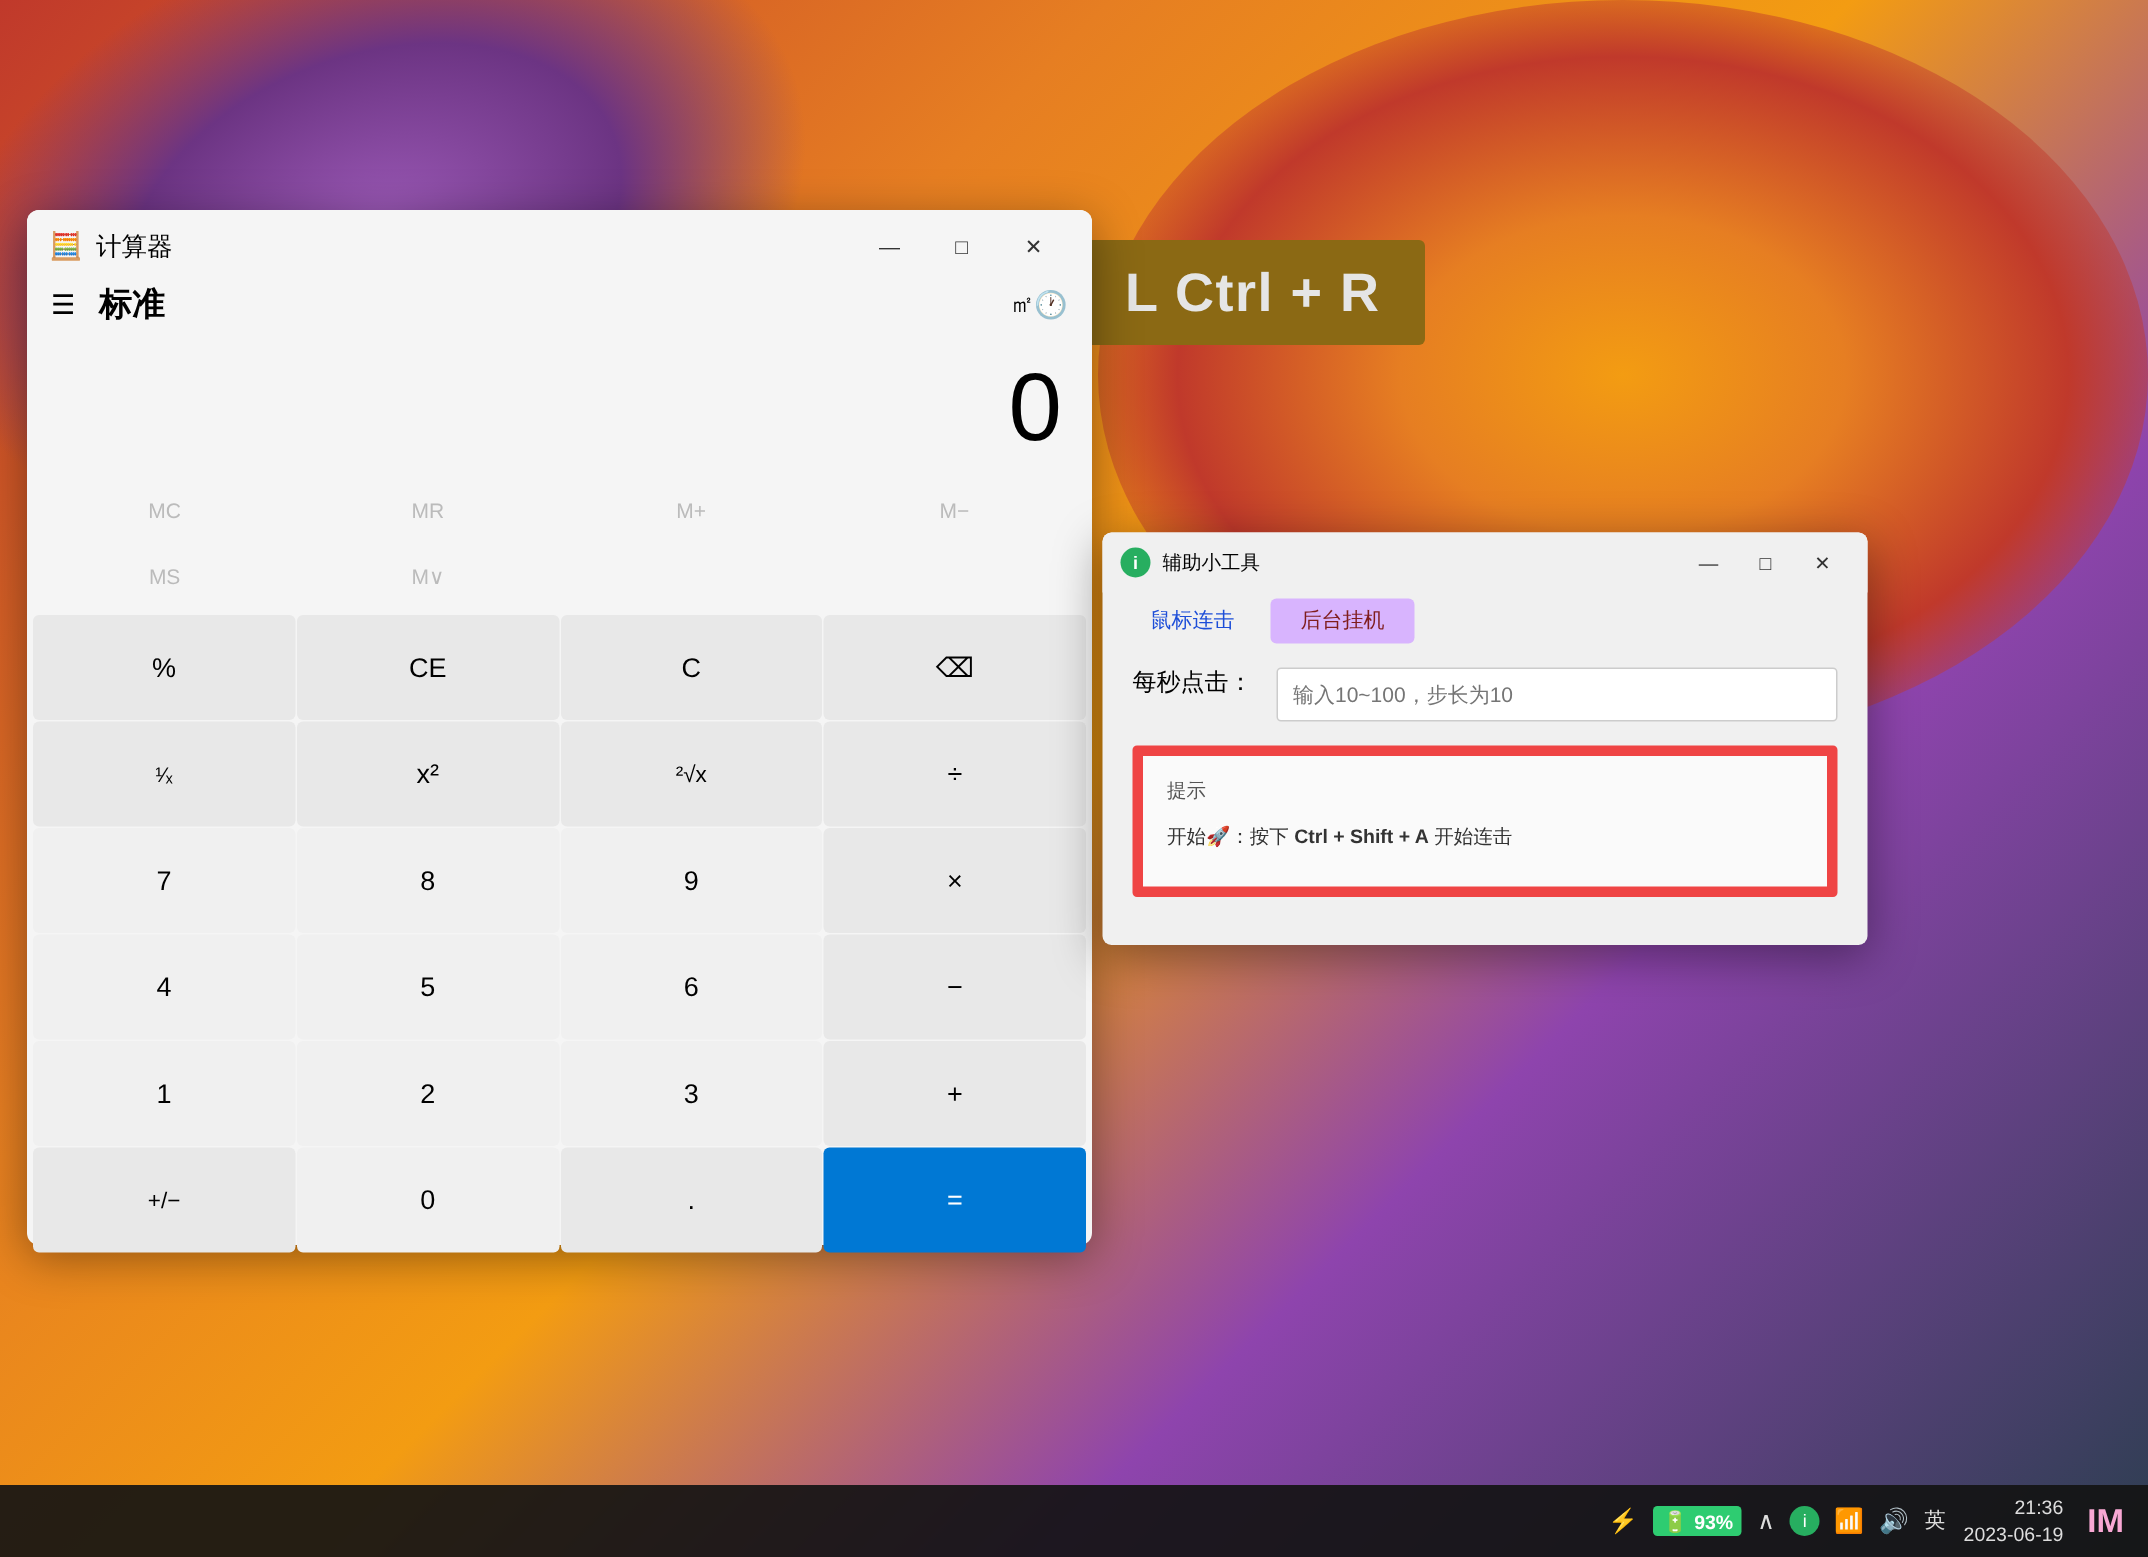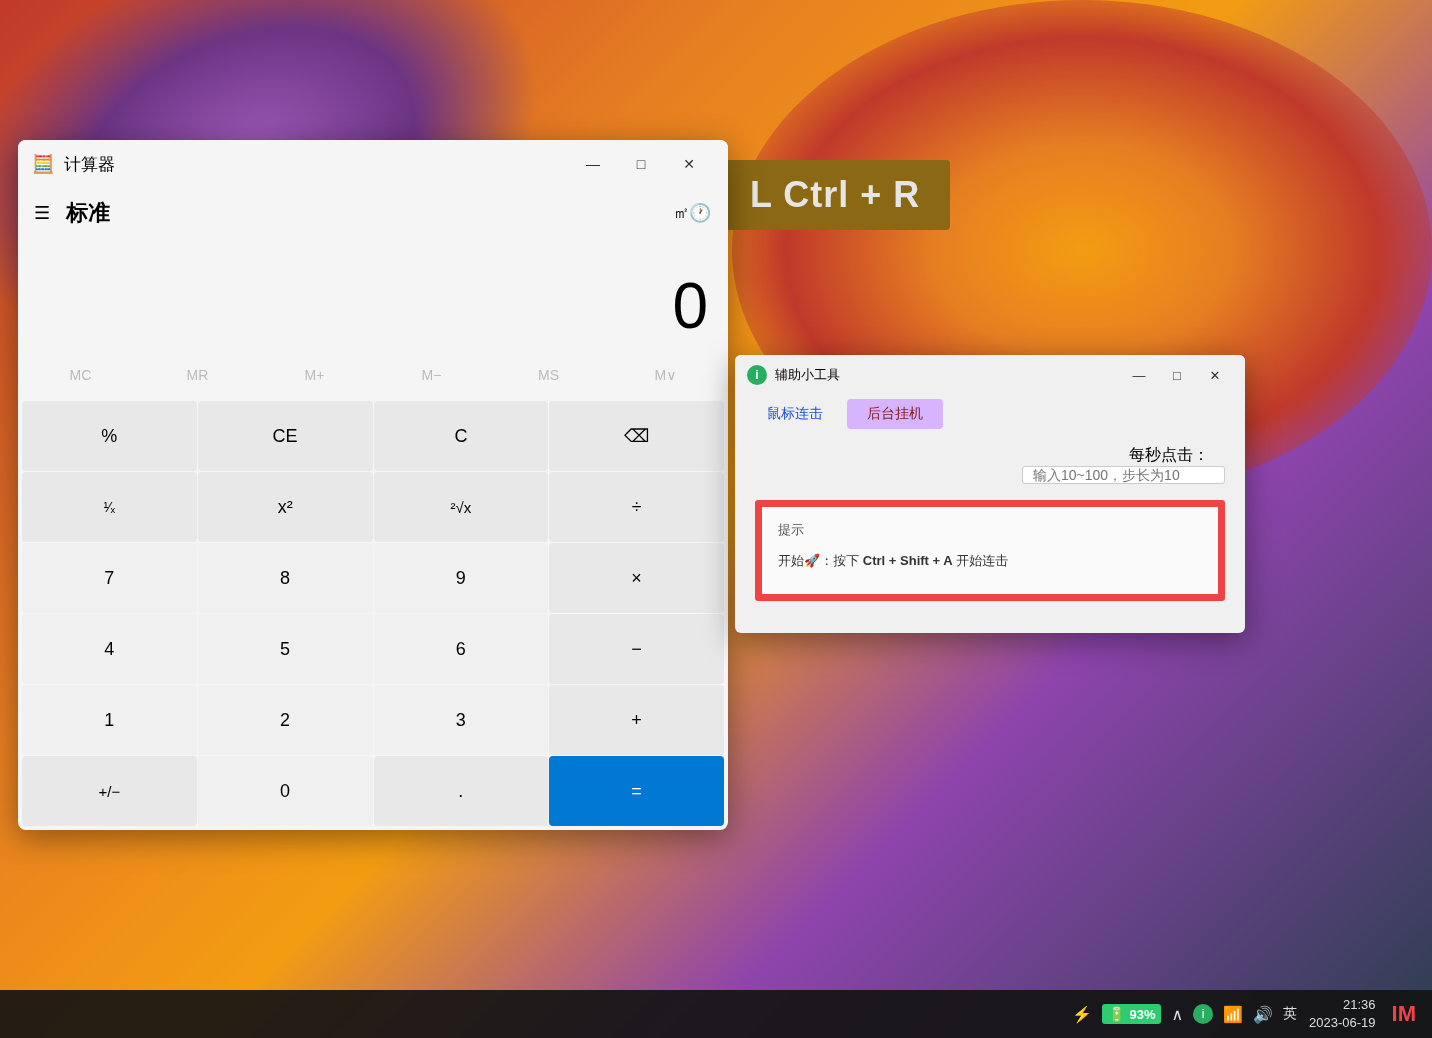--- a/index.html
+++ b/index.html
@@ -156,21 +156,21 @@
       padding: 0 20px 10px 20px;
       font-size: 64px;
       font-weight: 300;
       color: #000;
       min-height: 100px;
     }
 
     
     .memory-row {
       display: grid;
-      grid-template-columns: repeat(6, 1fr);
+      grid-template-columns: repeat(4, 1fr);
       padding: 0 4px;
     }
 
     .mem-btn {
       height: 44px;
       border: none;
       background: transparent;
       cursor: pointer;
       font-size: 14px;
       color: #555;
@@ -295,23 +295,22 @@
     .helper-tab:not(.active) {
       color: #1d4ed8;
     }
 
     .helper-content {
       padding: 16px 20px;
     }
 
     .helper-row {
       display: flex;
-      align-items: flex-end;
+      align-items: flex-start;
       margin-bottom: 16px;
-      flex-direction: column;
     }
 
     .helper-label {
       font-size: 16px;
       font-weight: 500;
       margin-right: 16px;
       white-space: nowrap;
     }
 
     .helper-input {
@@ -399,21 +398,21 @@
     }
 
     .taskbar-clock {
       color: #ddd;
       font-size: 13px;
       text-align: right;
       line-height: 1.4;
     }
 
     .taskbar-logo {
-      color: #ef4444;
+      color: #f9a8d4;
       font-size: 22px;
       font-weight: bold;
       margin-left: 4px;
     }
   </style>
 </head>
 <body>
 
 <div class="desktop">
   <div class="bg-art"></div>

